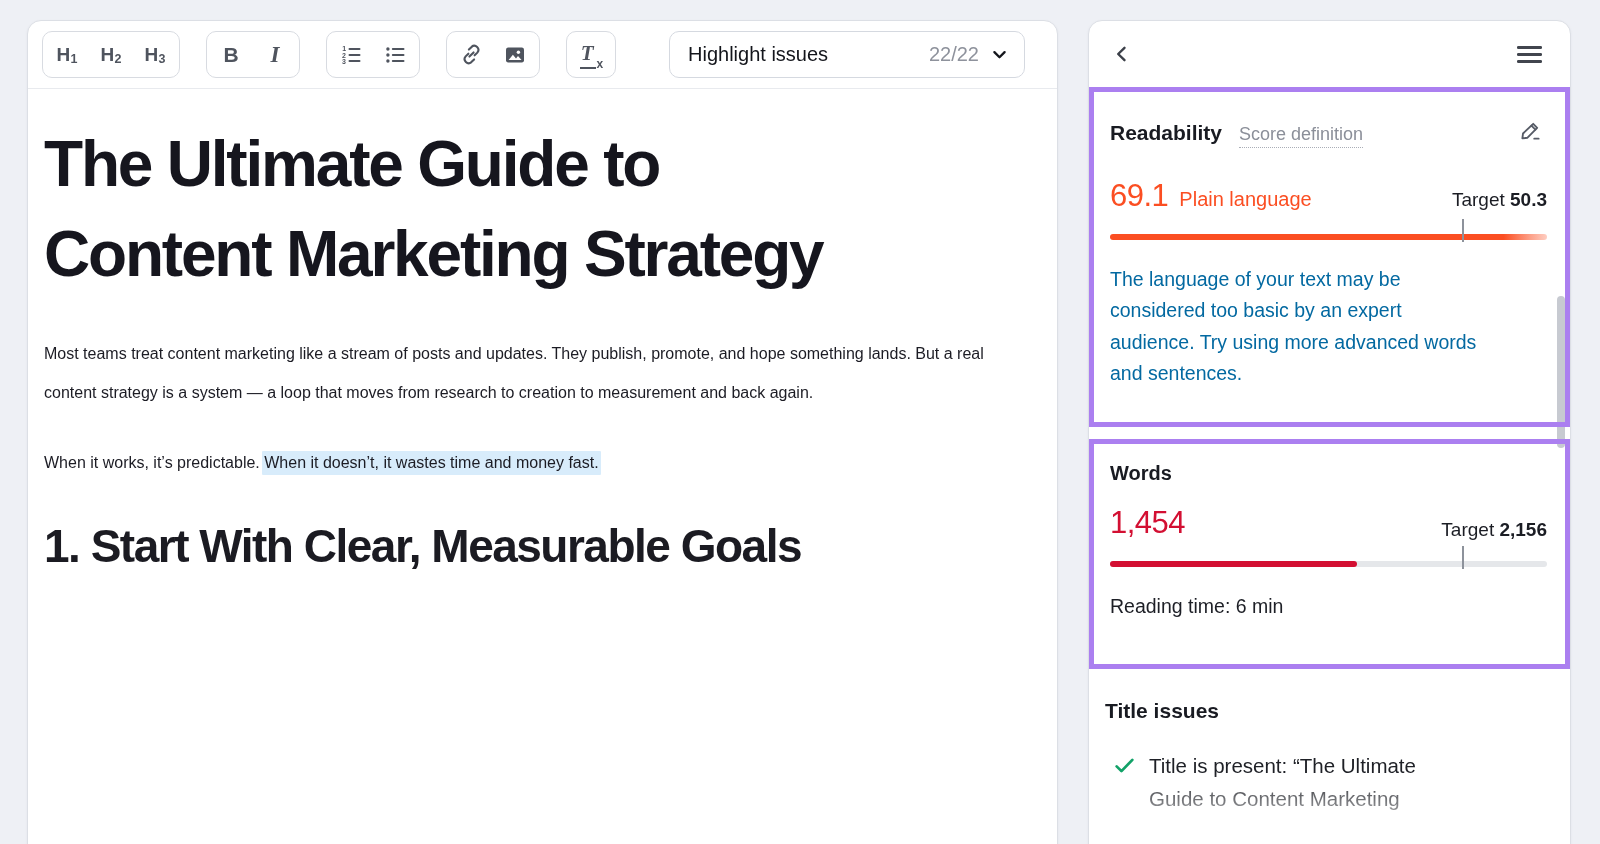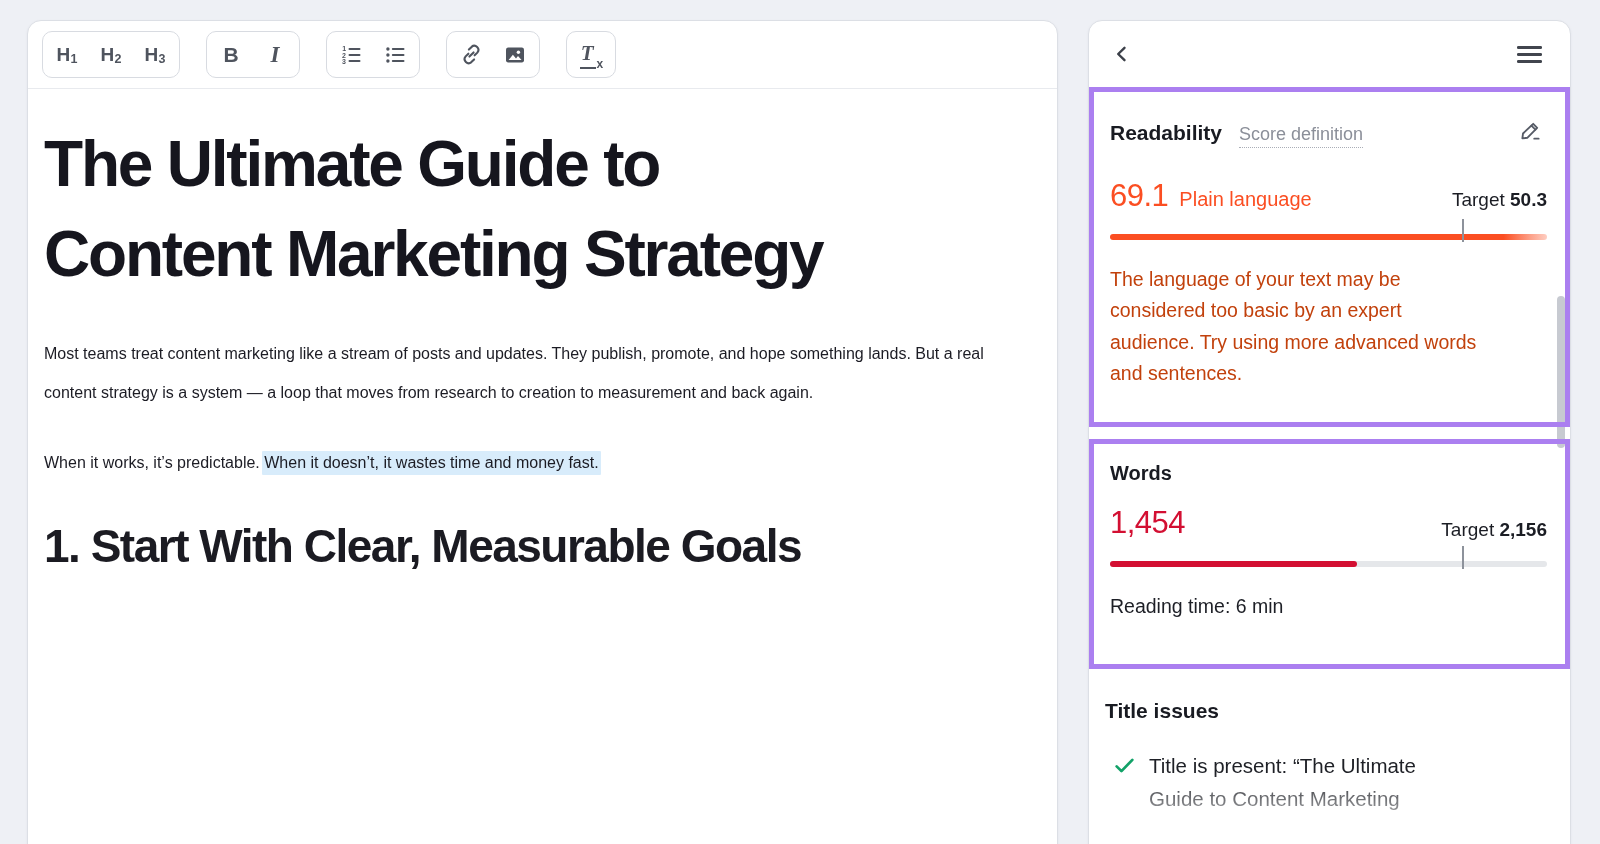--- a/index.html
+++ b/index.html
@@ -90,21 +90,21 @@
   .score-label { font-size:20px; margin-left:11px; }
   .orange { color:#fb4e22; }
   .red { color:#d30f32; }
   .target { margin-left:auto; font-size:19px; color:#1b1d24; }
   .target b { font-weight:700; }
   .bar { position:relative; height:6px; border-radius:3px; margin-top:20px; background:#e5e7ea; }
   .bar-fill { position:absolute; left:0; top:0; height:100%; border-radius:3px; }
   .fill-readability { background:linear-gradient(90deg, #fb4e22 0%, #fb4e22 90%, rgba(251,78,34,.55) 96%, rgba(251,78,34,.28) 100%); }
   .fill-words { background:#d30f32; }
   .bar-tick { position:absolute; top:-15px; width:2px; height:23px; background:#8d929b; }
-  .sec-desc { margin-top:24px; max-width:372px; font-size:19.5px; line-height:31.5px; color:#c2410c; }
+  .sec-desc { margin-top:24px; max-width:372px; font-size:19.5px; line-height:31.5px; color:#0369a1; }
   .words-title { font-size:20px; font-weight:700; color:#191b22; }
   .count-row { display:flex; align-items:flex-end; margin-top:20px; }
   .reading-time { margin-top:28px; font-size:19.5px; color:#1d1f26; }
   .title-issues { padding:30px 18px 0 16px; }
   .issue-item { display:flex; margin-top:27px; }
   .issue-check { flex:0 0 auto; margin:4px 0 0 8px; }
   .issue-text { margin-left:13px; max-width:318px; font-size:20.5px; line-height:32.5px; color:#1e2026; }
   .panel-fade {
     position:absolute; left:2px; right:2px; top:752px; height:76px; z-index:4;
     background:linear-gradient(to bottom, rgba(255,255,255,0) 0%, rgba(255,255,255,.85) 80%, rgba(255,255,255,.95) 100%);
@@ -206,20 +206,29 @@
 
     <div class="tb-group">
       <div class="tb-btn">
         <span class="tx-wrap">
           <span class="tx-main">T</span>
             <span class="tx-sub">x</span>
         </span>
       </div>
     </div>
 
+    <div class="hl-dropdown">
+      <span class="hl-label">Highlight issues</span>
+      <span class="hl-count">22/22</span>
+      <span>
+        <svg width="17" height="17" viewBox="0 0 16 16" fill="none">
+          <path d="M3.2 5.8L8 10.6l4.8-4.8" stroke="#14161c" stroke-width="2.2" stroke-linecap="round" stroke-linejoin="round"></path>
+        </svg>
+      </span>
+    </div>
   </div>
 
   <div class="doc">
     <h1 class="doc-title">The Ultimate Guide to Content Marketing Strategy</h1>
     <p class="p1"><span>Most teams treat content marketing like a stream of posts and updates. They publish, promote, and hope something lands. But a real content strategy is a system — a loop that moves from research to creation to measurement and back again.</span></p>
     <p class="p2"><span>When it works, it’s predictable. </span><span class="hl">When it doesn’t, it wastes time and money fast.</span></p>
     <h2 class="next-heading">1. Start With Clear, Measurable Goals</h2>
   </div>
   <div class="doc-fade"></div>
 </div>

